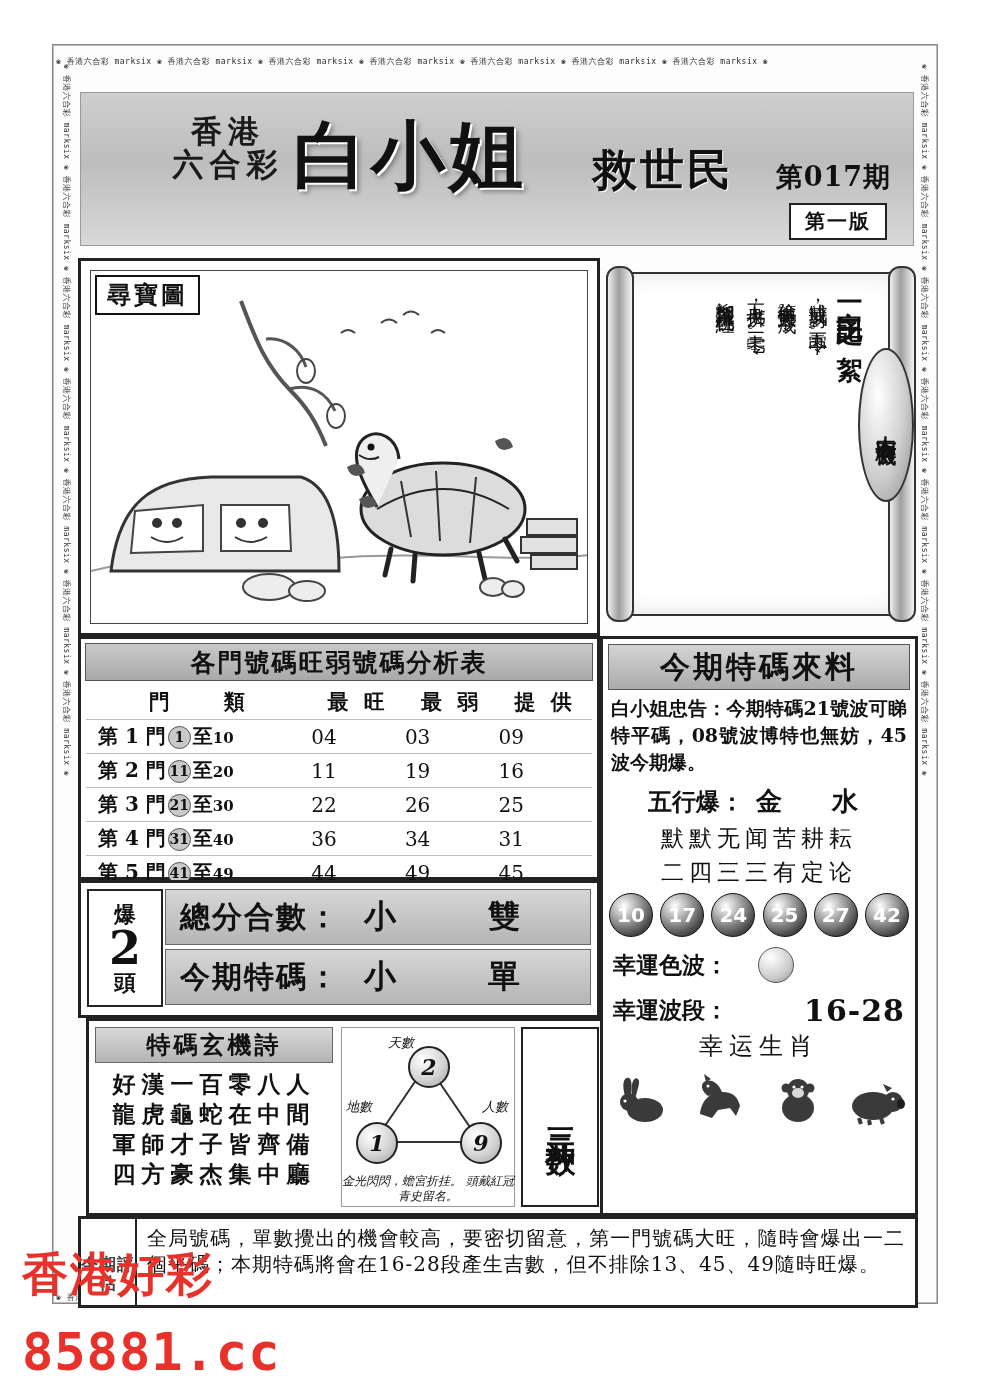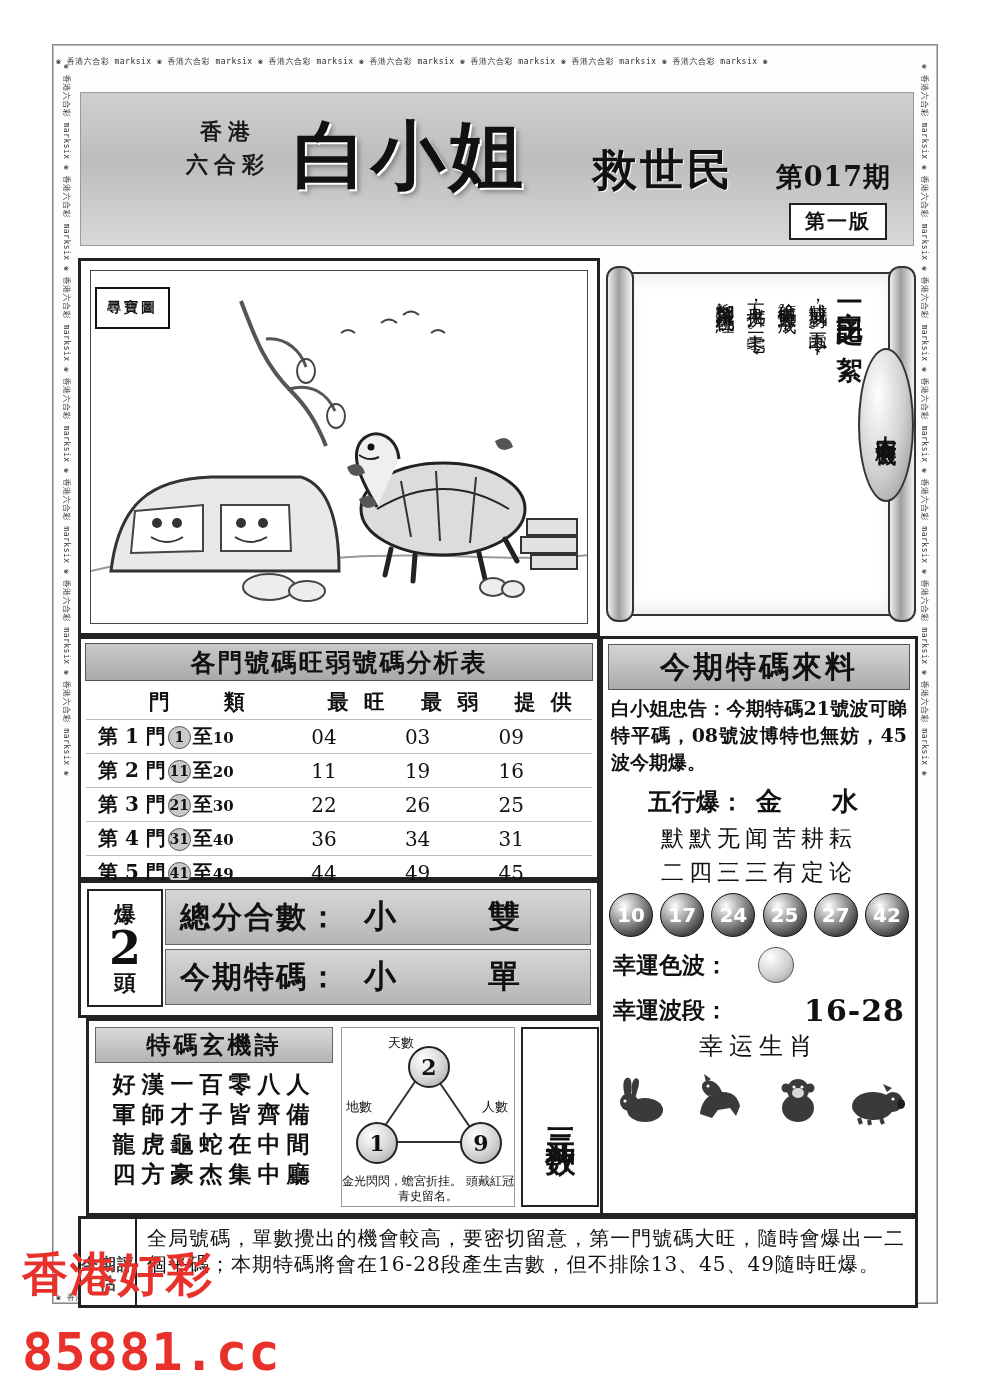--- a/index.html
+++ b/index.html
@@ -39,21 +39,21 @@
   }
   
   .masthead{
     position:absolute;left:80px;top:92px;width:832px;height:152px;
     background:linear-gradient(180deg,#cfcfcf 0%,#bdbdbd 45%,#d8d8d8 100%);
     border:1px solid #9a9a9a;
   }
   .mh-hk{
     position:absolute;left:72px;top:22px;width:150px;
     font-family:"DejaVu Serif","Liberation Serif",serif;
-    font-weight:bold;font-size:22px;color:#1a1a1a;line-height:33px;
+    font-weight:bold;font-size:31px;color:#1a1a1a;line-height:33px;
     letter-spacing:6px;text-align:center;
   }
   .mh-title{
     position:absolute;left:212px;top:14px;
     font-family:"DejaVu Serif","Liberation Serif",serif;
     font-weight:bold;font-size:74px;color:#111;
     letter-spacing:4px;
     text-shadow:2px 2px 0 #fff, 4px 4px 5px rgba(0,0,0,.35);
   }
   .mh-sub{
@@ -74,23 +74,23 @@
     font-family:"DejaVu Serif","Liberation Serif",serif;letter-spacing:2px;
   }
   
   .comic{
     position:absolute;left:78px;top:258px;width:516px;height:372px;
     border:3px solid #222;background:#fff;
   }
   .comic-inner{position:absolute;inset:9px;border:1px solid #444;background:#fdfdfd;overflow:hidden;}
   .comic-label{
     position:absolute;left:14px;top:14px;
-    background:#fff;border:2px solid #111;padding:10px 10px;
-    font-family:"DejaVu Serif","Liberation Serif",serif;
-    font-weight:bold;font-size:14px;letter-spacing:3px;color:#111;z-index:5;margin-top:12px;
+    background:#fff;border:2px solid #111;padding:2px 10px;
+    font-family:"DejaVu Serif","Liberation Serif",serif;
+    font-weight:bold;font-size:24px;letter-spacing:3px;color:#111;z-index:5;
   }
   .sky{position:absolute;left:0;top:0;width:100%;height:100%;background:#fff;}
   
   .scroll{
     position:absolute;left:604px;top:262px;width:306px;height:360px;
   }
   .scroll-paper{
     position:absolute;left:16px;top:10px;width:274px;height:340px;
     background:#fff;border:2px solid #333;
     border-radius:4px;
@@ -190,21 +190,21 @@
   .poem-title{
     height:34px;background:linear-gradient(180deg,#d8d8d8,#b4b4b4);
     border:1px solid #666;display:flex;align-items:center;justify-content:center;
     font-family:"DejaVu Serif","Liberation Serif",serif;font-weight:bold;font-size:24px;letter-spacing:3px;color:#111;
   }
   .poem-lines{margin-top:6px;}
   .poem-lines div{
     font-family:"DejaVu Serif","Liberation Serif",serif;
     font-size:23px;line-height:30px;letter-spacing:6px;color:#111;text-align:center;font-weight:bold;
   }
-  .tri-box{position:absolute;left:252px;top:6px;width:172px;bottom:6px;border:1px solid #999;}
+  .tri-box{position:absolute;left:252px;top:6px;width:172px;bottom:6px;border:1px solid #999;font-style:italic;}
   .tri-lab{position:absolute;font-family:"DejaVu Serif","Liberation Serif",serif;font-size:13px;color:#111;}
   .node{
     position:absolute;width:38px;height:38px;border-radius:50%;
     background:radial-gradient(circle at 35% 30%,#fff,#d0d0d0 60%,#9f9f9f);
     border:2px solid #222;
     display:flex;align-items:center;justify-content:center;
     font-family:"DejaVu Serif","Liberation Serif",serif;font-weight:bold;font-size:22px;color:#111;
   }
   .tri-foot{
     position:absolute;left:0;right:0;bottom:2px;text-align:center;
@@ -469,22 +469,22 @@
         <div class="vals">小　單</div>
       </div>
     </div>
   </div>
 
   <div class="poem-box">
     <div class="poem-left">
       <div class="poem-title">特碼玄機詩</div>
       <div class="poem-lines">
         <div>好漢一百零八人</div>
+        <div>龍虎龜蛇在中間</div>
         <div>軍師才子皆齊備</div>
-        <div>龍虎龜蛇在中間</div>
         <div>四方豪杰集中廳</div>
       </div>
     </div>
 
     <div class="tri-box">
       <svg width="170" height="130" viewBox="0 0 170 130" style="position:absolute;left:0;top:14px">
         <path d="M85 22 L32 100 L138 100 Z" fill="none" stroke="#333" stroke-width="2"></path>
       </svg>
       <div class="tri-lab" style="left:46px;top:6px">天數</div>
       <div class="tri-lab" style="left:4px;top:70px">地數</div>

